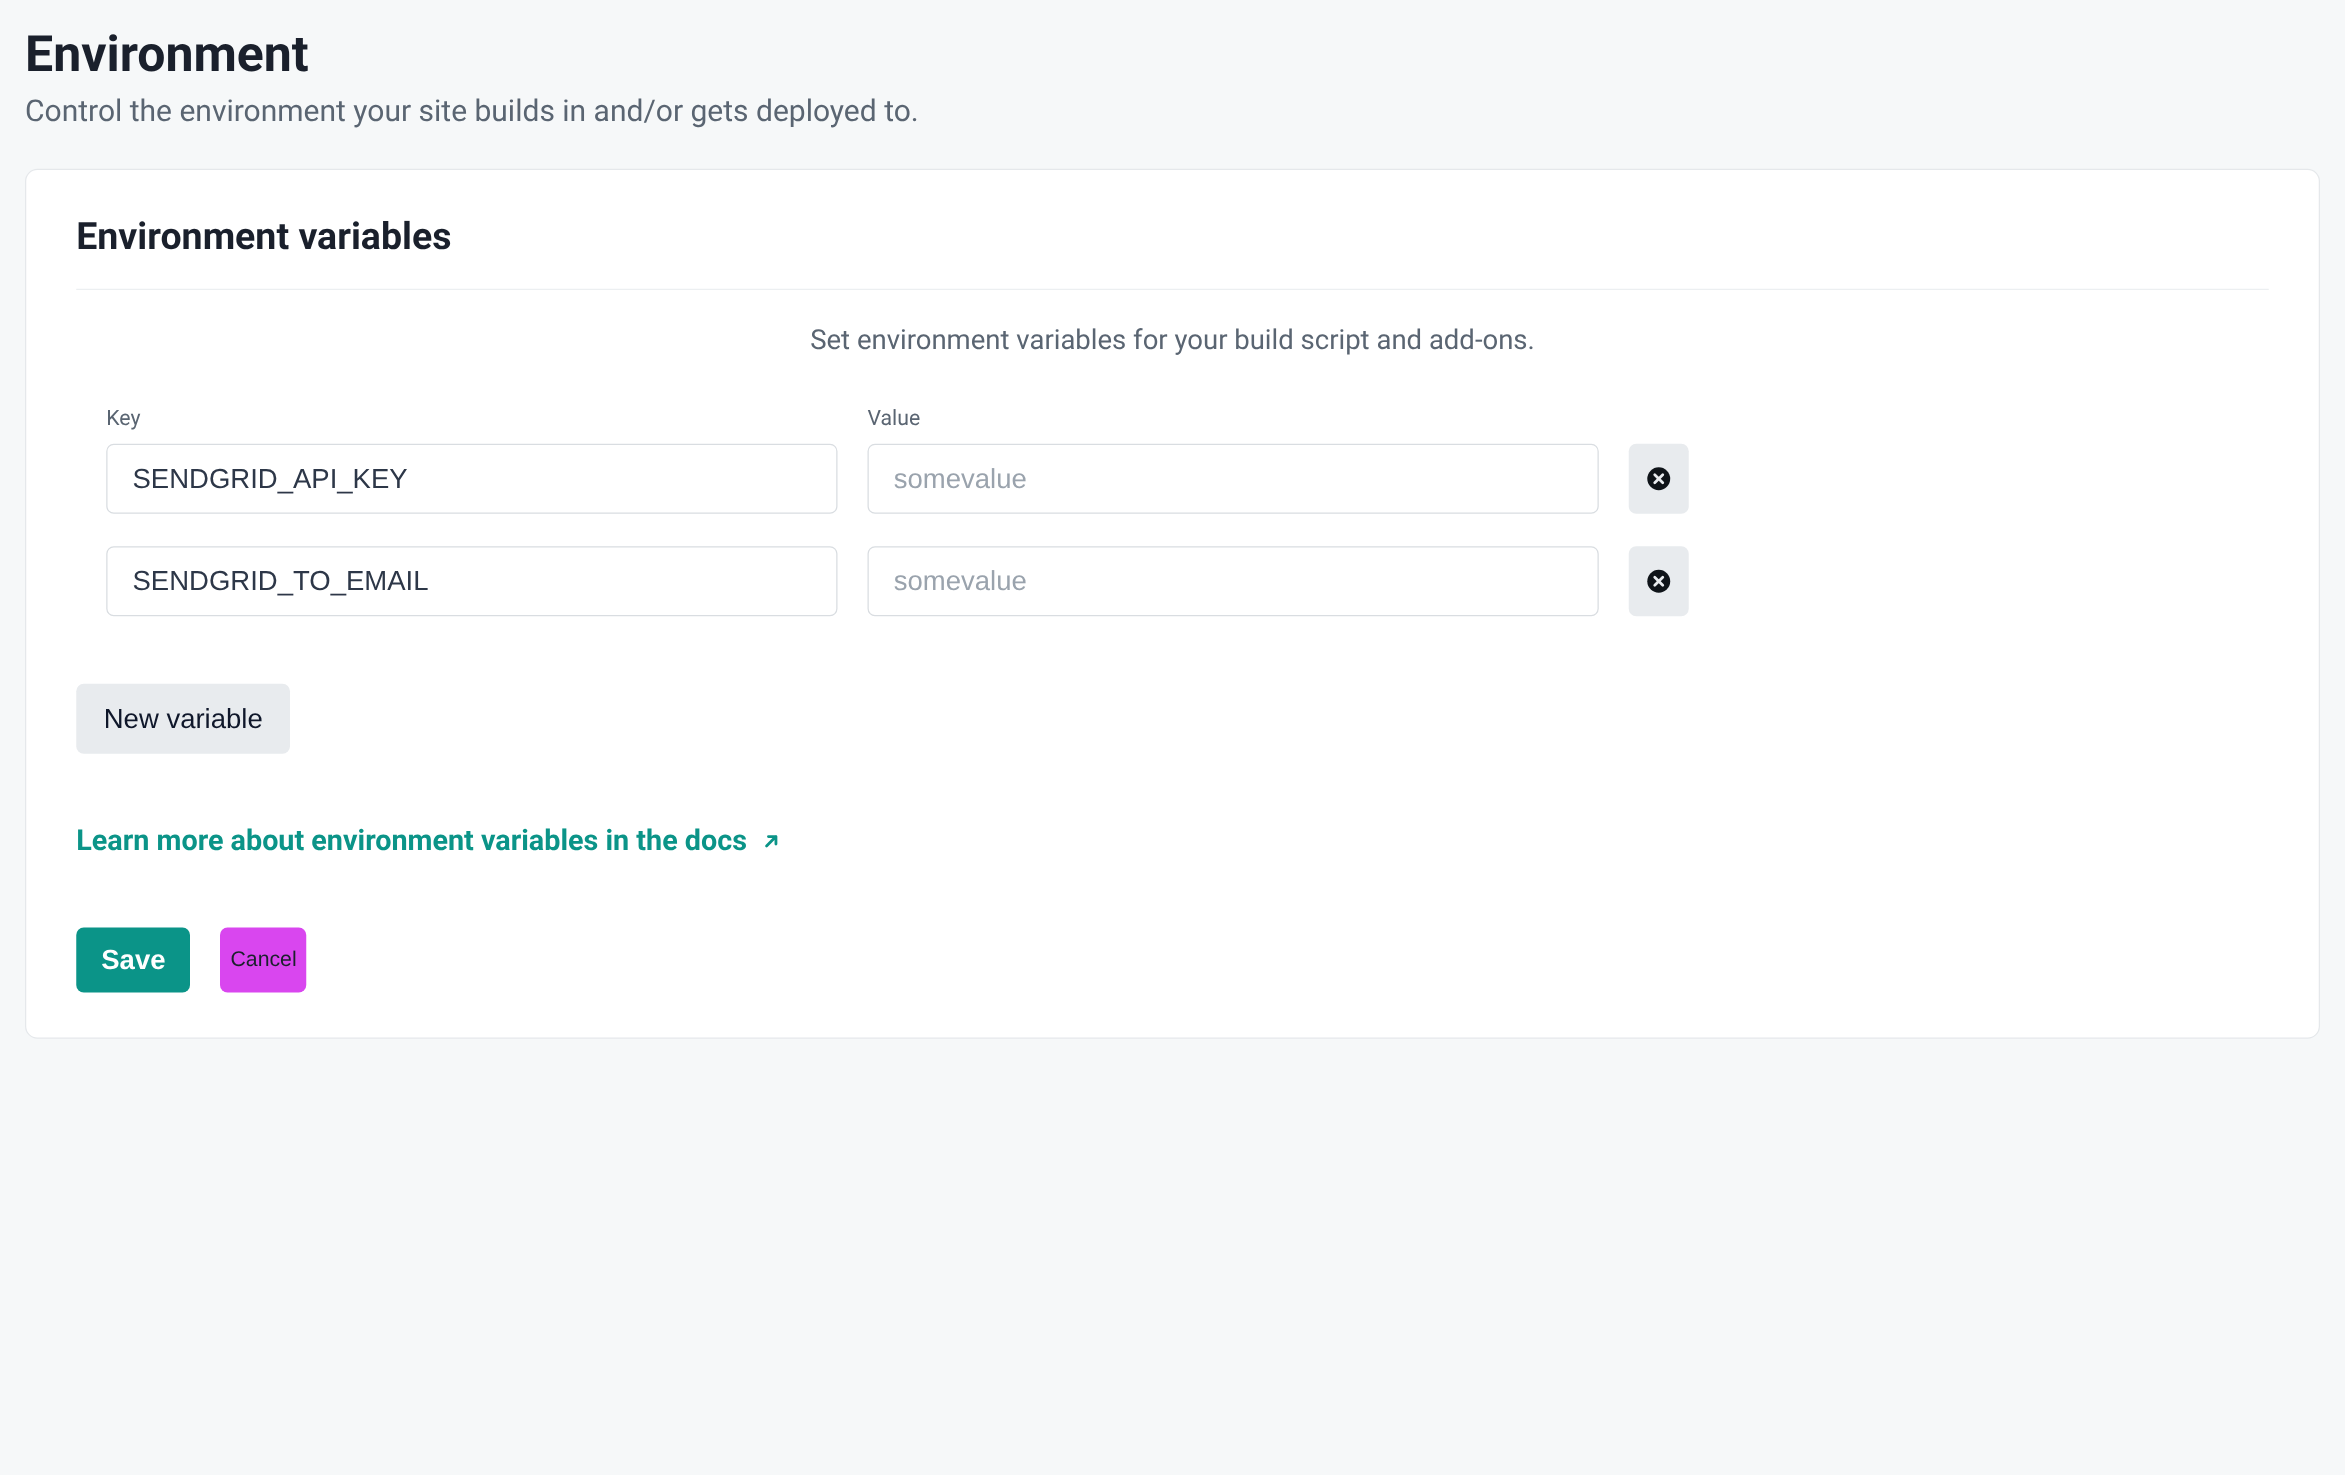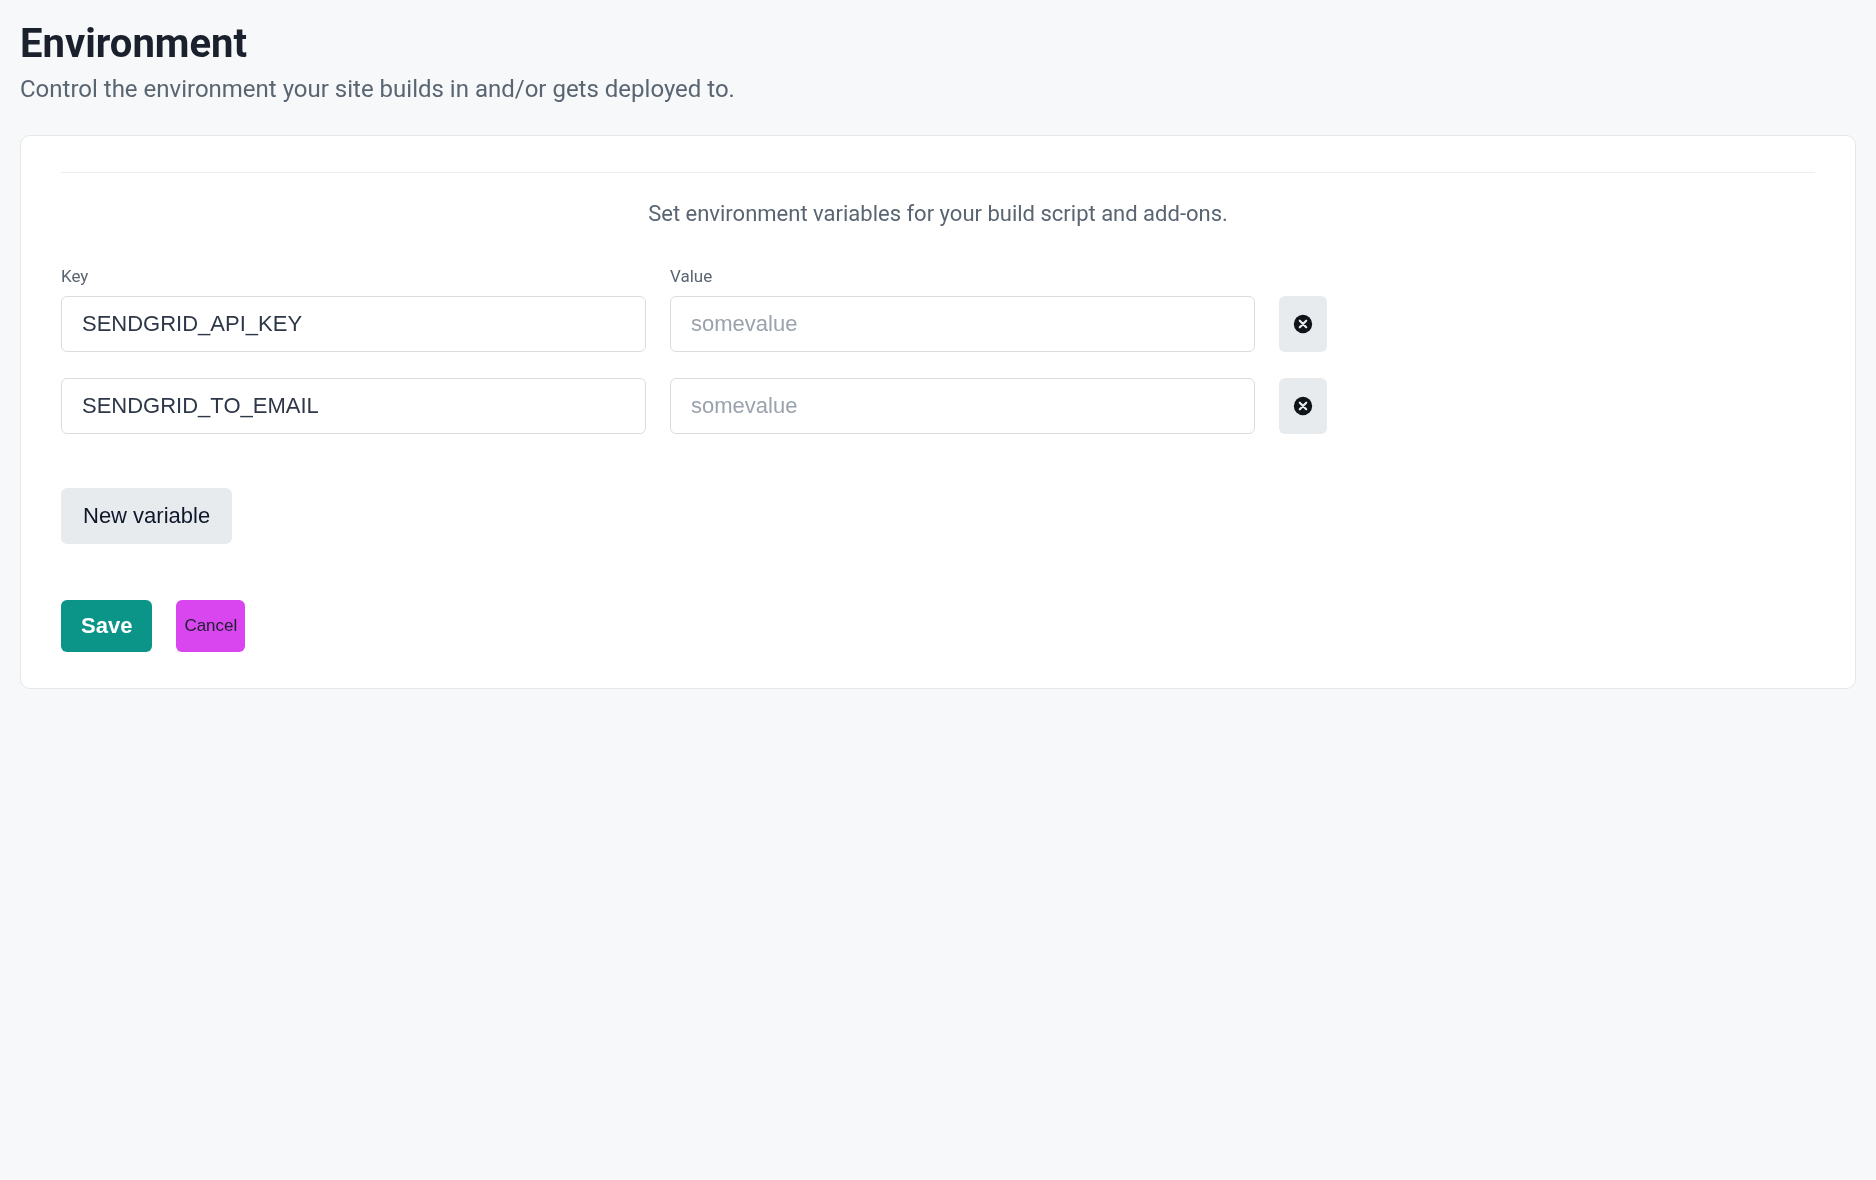--- a/index.html
+++ b/index.html
@@ -45,21 +45,21 @@
       font-size: 22px;
       color: #5a6572;
       margin-bottom: 40px;
       text-align: center;
     }
     .var-headers {
       display: flex;
       gap: 24px;
       margin-bottom: 10px;
     }
-    .col-key { flex: 0 0 585px; }
+    .col-key { flex: 0 0 585px; margin-left: 24px; }
     .col-value { flex: 0 0 585px; }
     .col-del { flex: 0 0 48px; }
     .col-label {
       font-size: 17px;
       color: #5a6572;
     }
     .var-row {
       display: flex;
       gap: 24px;
       margin-bottom: 26px;
@@ -142,20 +142,21 @@
       cursor: pointer;
     }
   </style>
 </head>
 <body>
 
 <h1 class="page-title">Environment</h1>
 <p class="page-subtitle">Control the environment your site builds in and/or gets deployed to.</p>
 
 <section class="panel">
+  <h2 class="panel-title">Environment variables</h2>
   <hr class="divider">
   <p class="panel-desc">Set environment variables for your build script and add-ons.</p>
 
   <div class="var-headers">
     <div class="col-key"><span class="col-label">Key</span></div>
     <div class="col-value"><span class="col-label">Value</span></div>
     <div class="col-del"></div>
   </div>
 
   <div class="var-row">
@@ -191,18 +192,28 @@
             <circle cx="12" cy="12" r="10" fill="#0f1419"></circle>
             <path d="M8.5 8.5 L15.5 15.5 M15.5 8.5 L8.5 15.5" stroke="#e8ebee" stroke-width="2.4" stroke-linecap="round"></path>
           </svg>
         </span>
       </button>
     </div>
   </div>
 
   <button class="new-var-btn">New variable</button>
 
+  <div>
+    <a class="learn-link">
+      <span>Learn more about environment variables in the docs</span>
+      <span>
+        <svg width="18" height="18" viewBox="0 0 24 24" fill="none">
+          <path d="M7 17 L17 7 M9 7 H17 V15" stroke="#0b9488" stroke-width="3" stroke-linecap="round" stroke-linejoin="round"></path>
+        </svg>
+      </span>
+    </a>
+  </div>
 
   <div class="footer-actions">
     <button class="save-btn">Save</button>
     <button class="cancel-btn">Cancel</button>
   </div>
 </section>
 
 </body></html>

